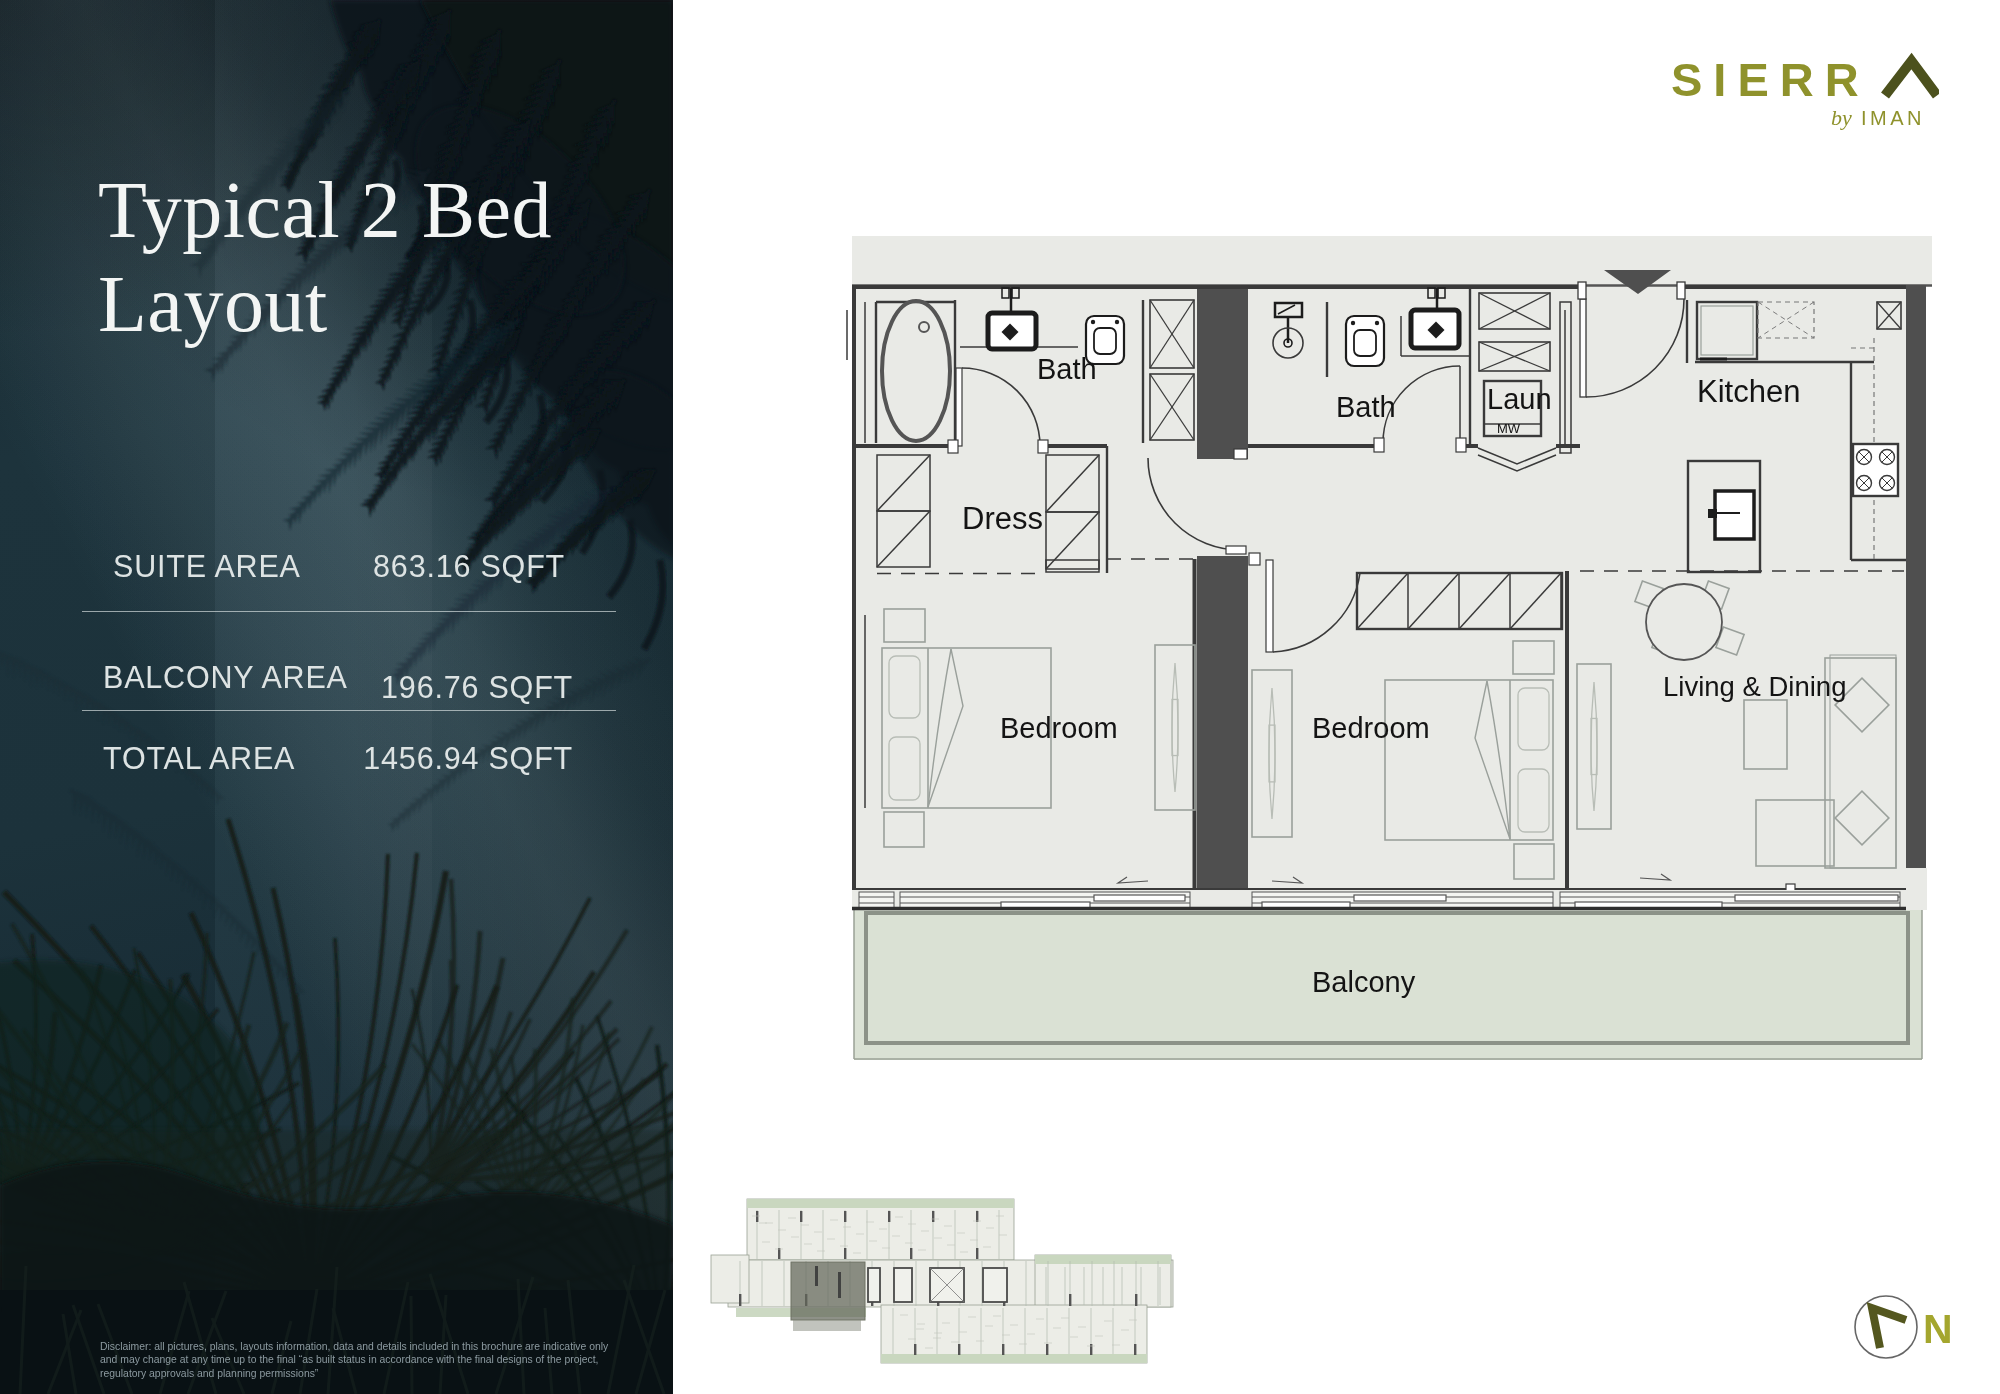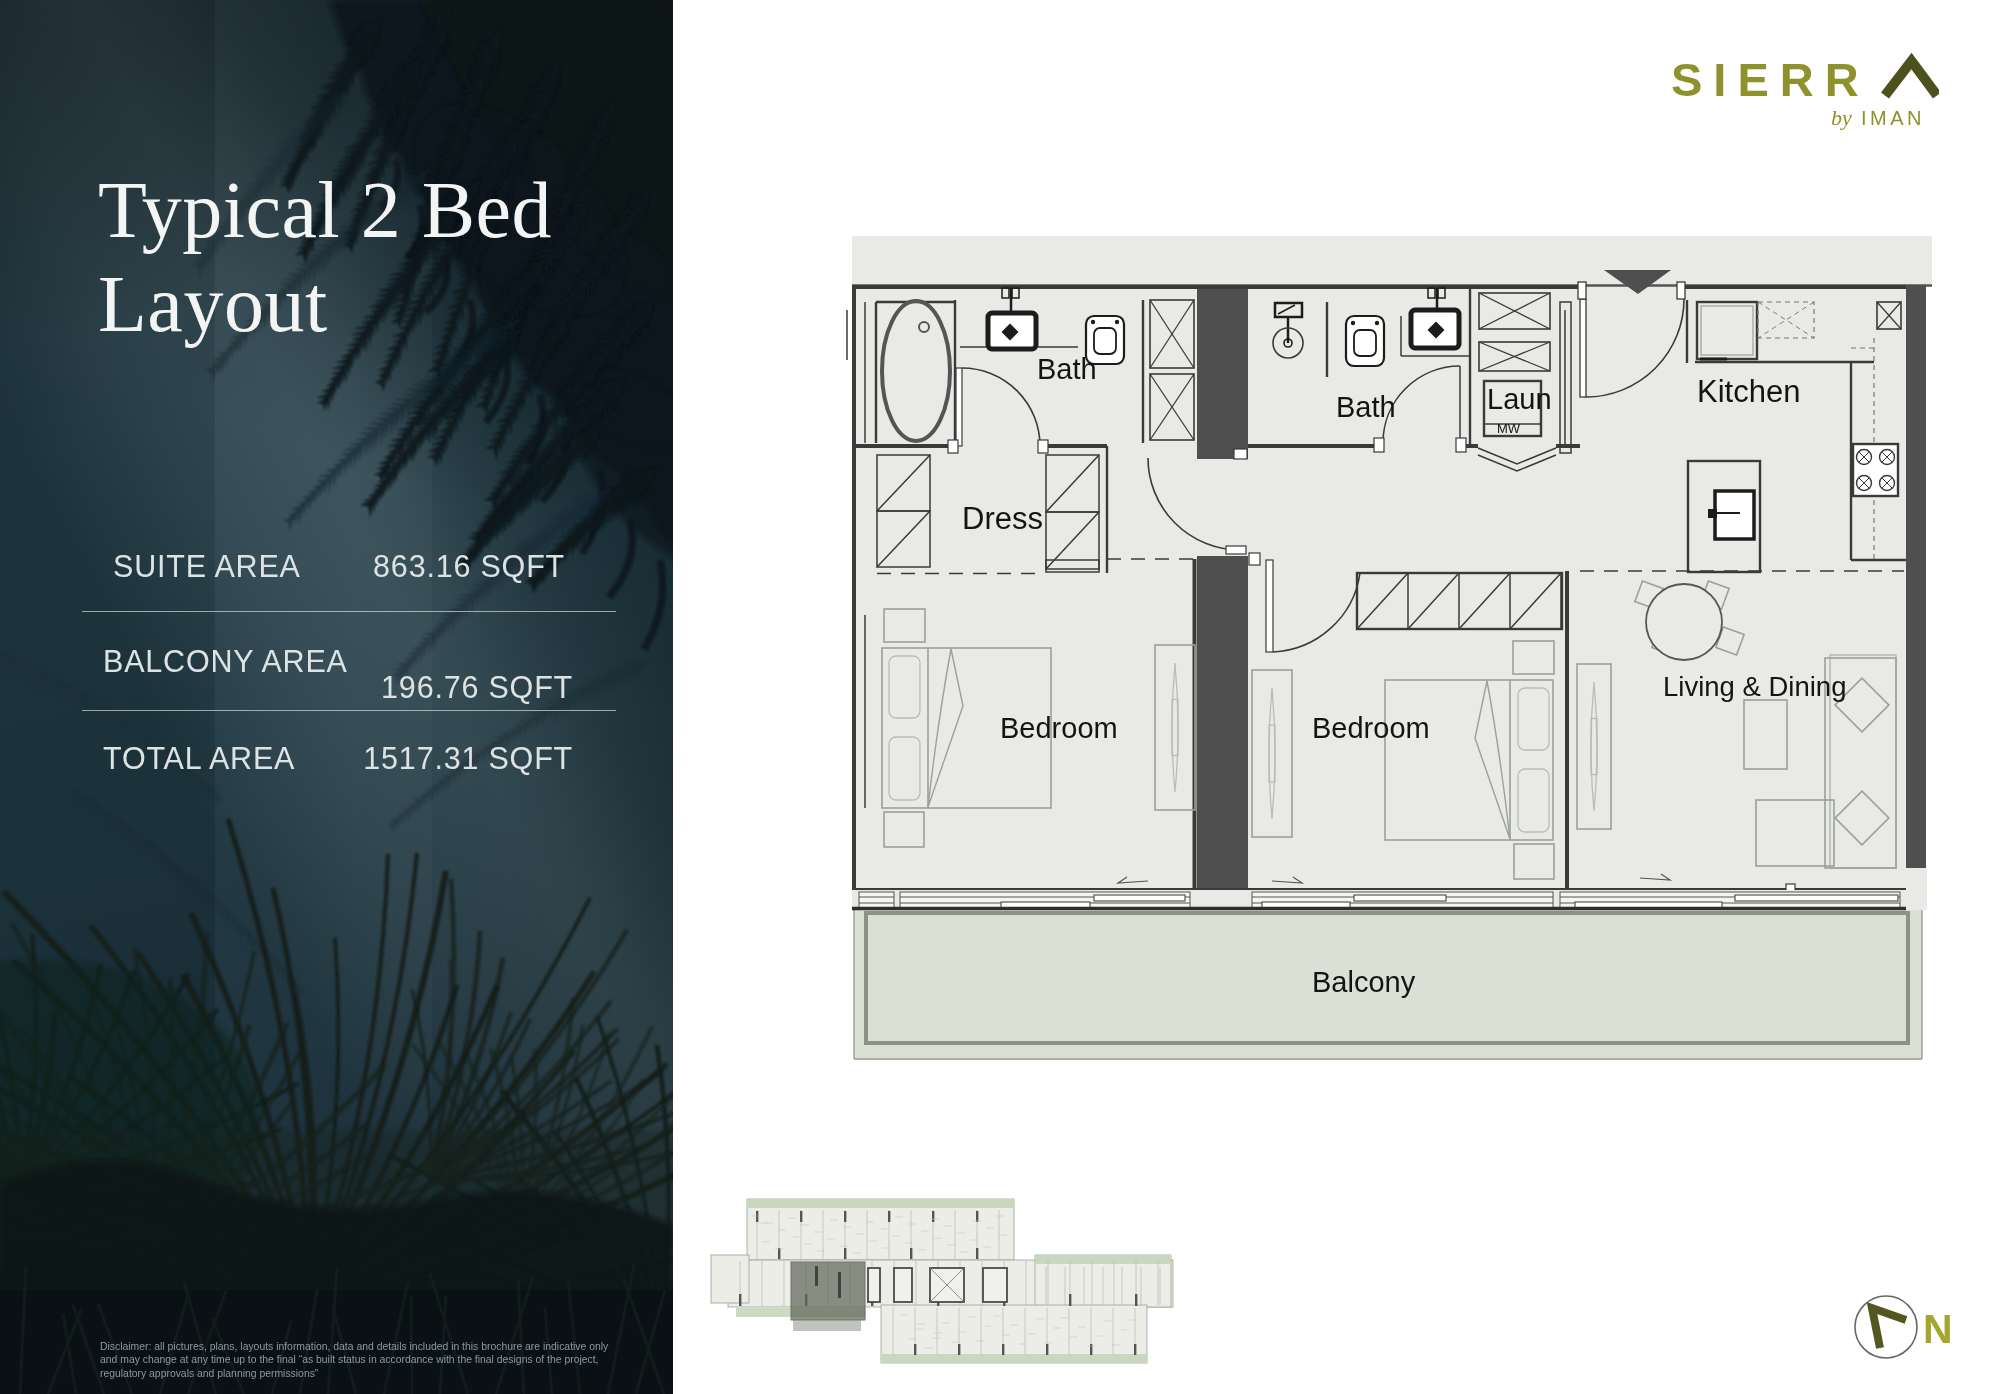--- a/index.html
+++ b/index.html
@@ -2231,25 +2231,25 @@
         <line x1="580" y1="1394" x2="568" y2="1280" stroke="#182420" stroke-width="3"></line>
         <line x1="608" y1="1394" x2="634" y2="1265" stroke="#182420" stroke-width="3"></line>
         <line x1="636" y1="1394" x2="665" y2="1290" stroke="#182420" stroke-width="3"></line>
         <line x1="664" y1="1394" x2="624" y2="1280" stroke="#182420" stroke-width="3"></line>
       </g>
 </svg>
   <div class="ttl abs">Typical 2 Bed<br>Layout</div>
   <div class="row abs" style="top:549px;left:113px;">SUITE AREA</div>
   <div class="row abs" style="top:549px;left:292px;width:273px;text-align:right;">863.16 SQFT</div>
   <div class="divline abs" style="top:611px;"></div>
-  <div class="row abs" style="top:644px;left:103px;">BALCONY AREA</div>
+  <div class="row abs" style="top:660px;left:103px;">BALCONY AREA</div>
   <div class="row abs" style="top:647px;left:300px;width:273px;text-align:right;margin-top:23px;">196.76 SQFT</div>
   <div class="divline abs" style="top:710px;"></div>
   <div class="row abs" style="top:741px;left:103px;">TOTAL AREA</div>
-  <div class="row abs" style="top:741px;left:300px;width:273px;text-align:right;">1517.31 SQFT</div>
+  <div class="row abs" style="top:741px;left:300px;width:273px;text-align:right;">1456.94 SQFT</div>
   <div id="disc" class="abs">Disclaimer: all pictures, plans, layouts information, data and details included in this brochure are indicative only<br>and may change at any time up to the final “as built status in accordance with the final designs of the project,<br>regulatory approvals and planning permissions”</div>
 </div>
 
 <svg id="sierra" class="abs" style="left:1671px;top:47px;" width="268" height="90" viewBox="0 0 268 90">
 <text x="0" y="49" font-family="Liberation Sans, sans-serif" font-size="47" font-weight="bold" letter-spacing="11" fill="#8f922c">SIERR</text>
 <polyline points="214,48.5 240.5,14 266,48.5" fill="none" stroke="#4c511d" stroke-width="10"></polyline>
 <text x="160" y="78" font-family="Liberation Serif, serif" font-style="italic" font-size="22" fill="#8f922c">by</text>
 <text x="190" y="78" font-family="Liberation Sans, sans-serif" font-size="20" letter-spacing="3.5" fill="#8f922c">IMAN</text>
 </svg>
 

